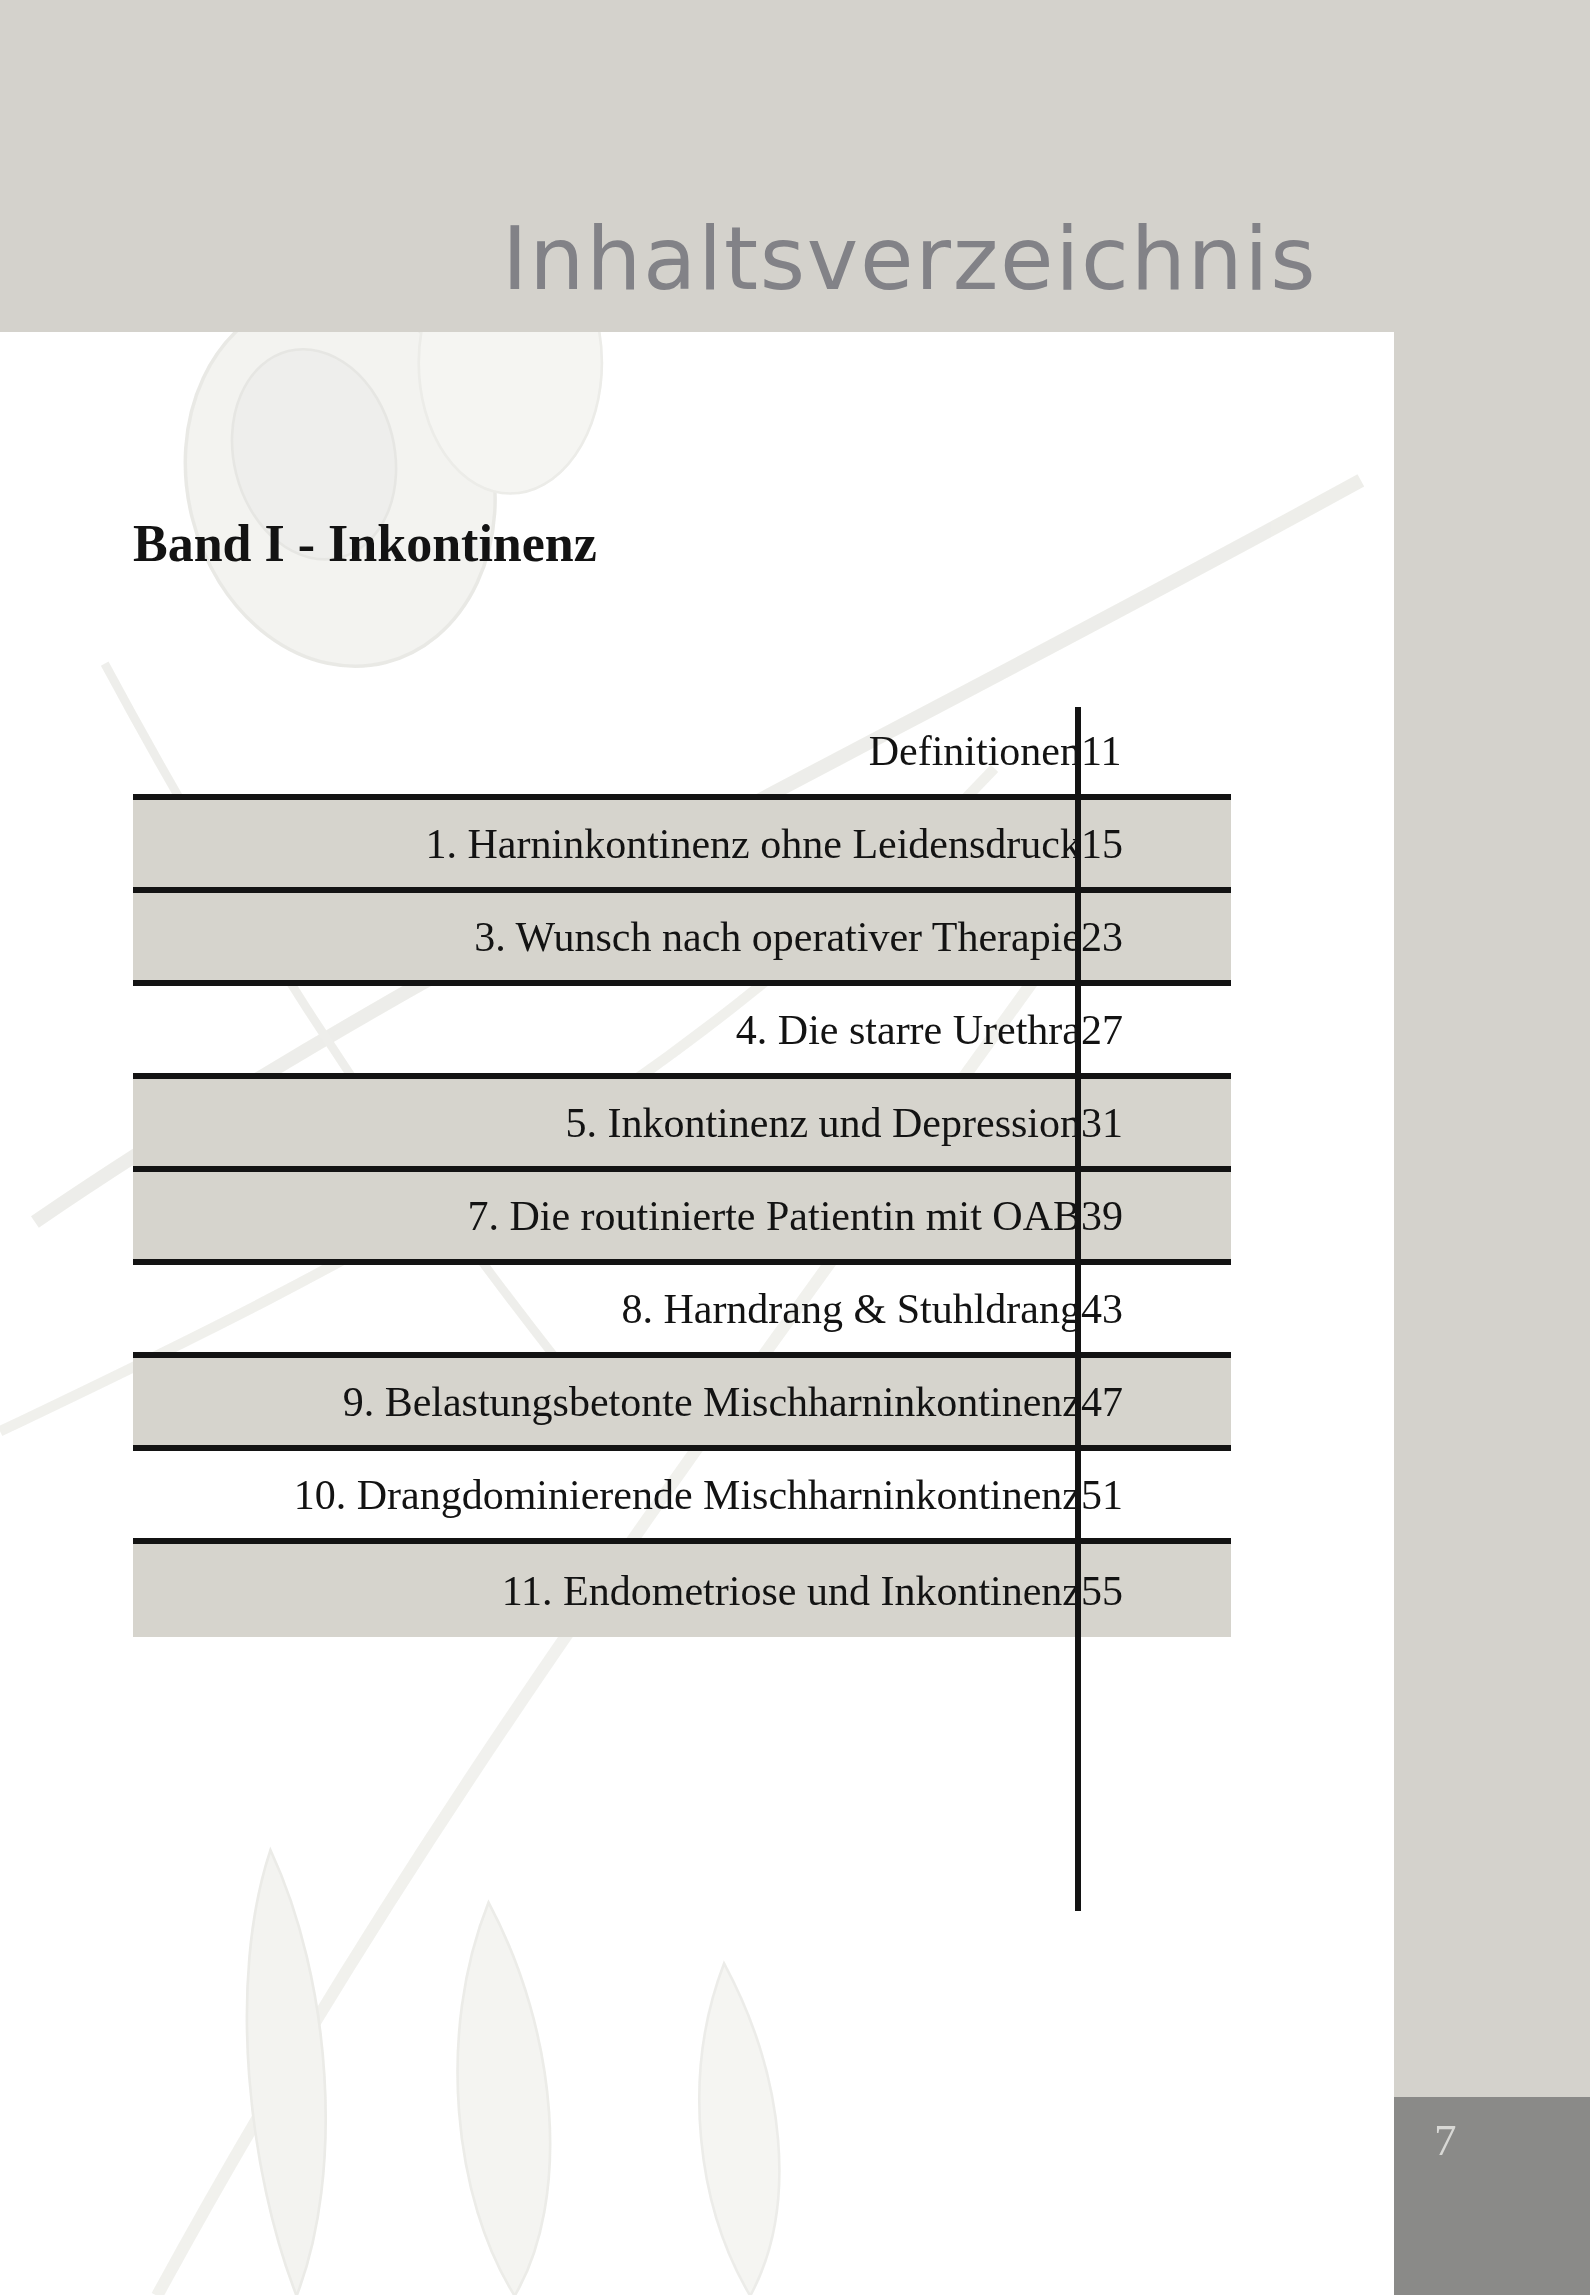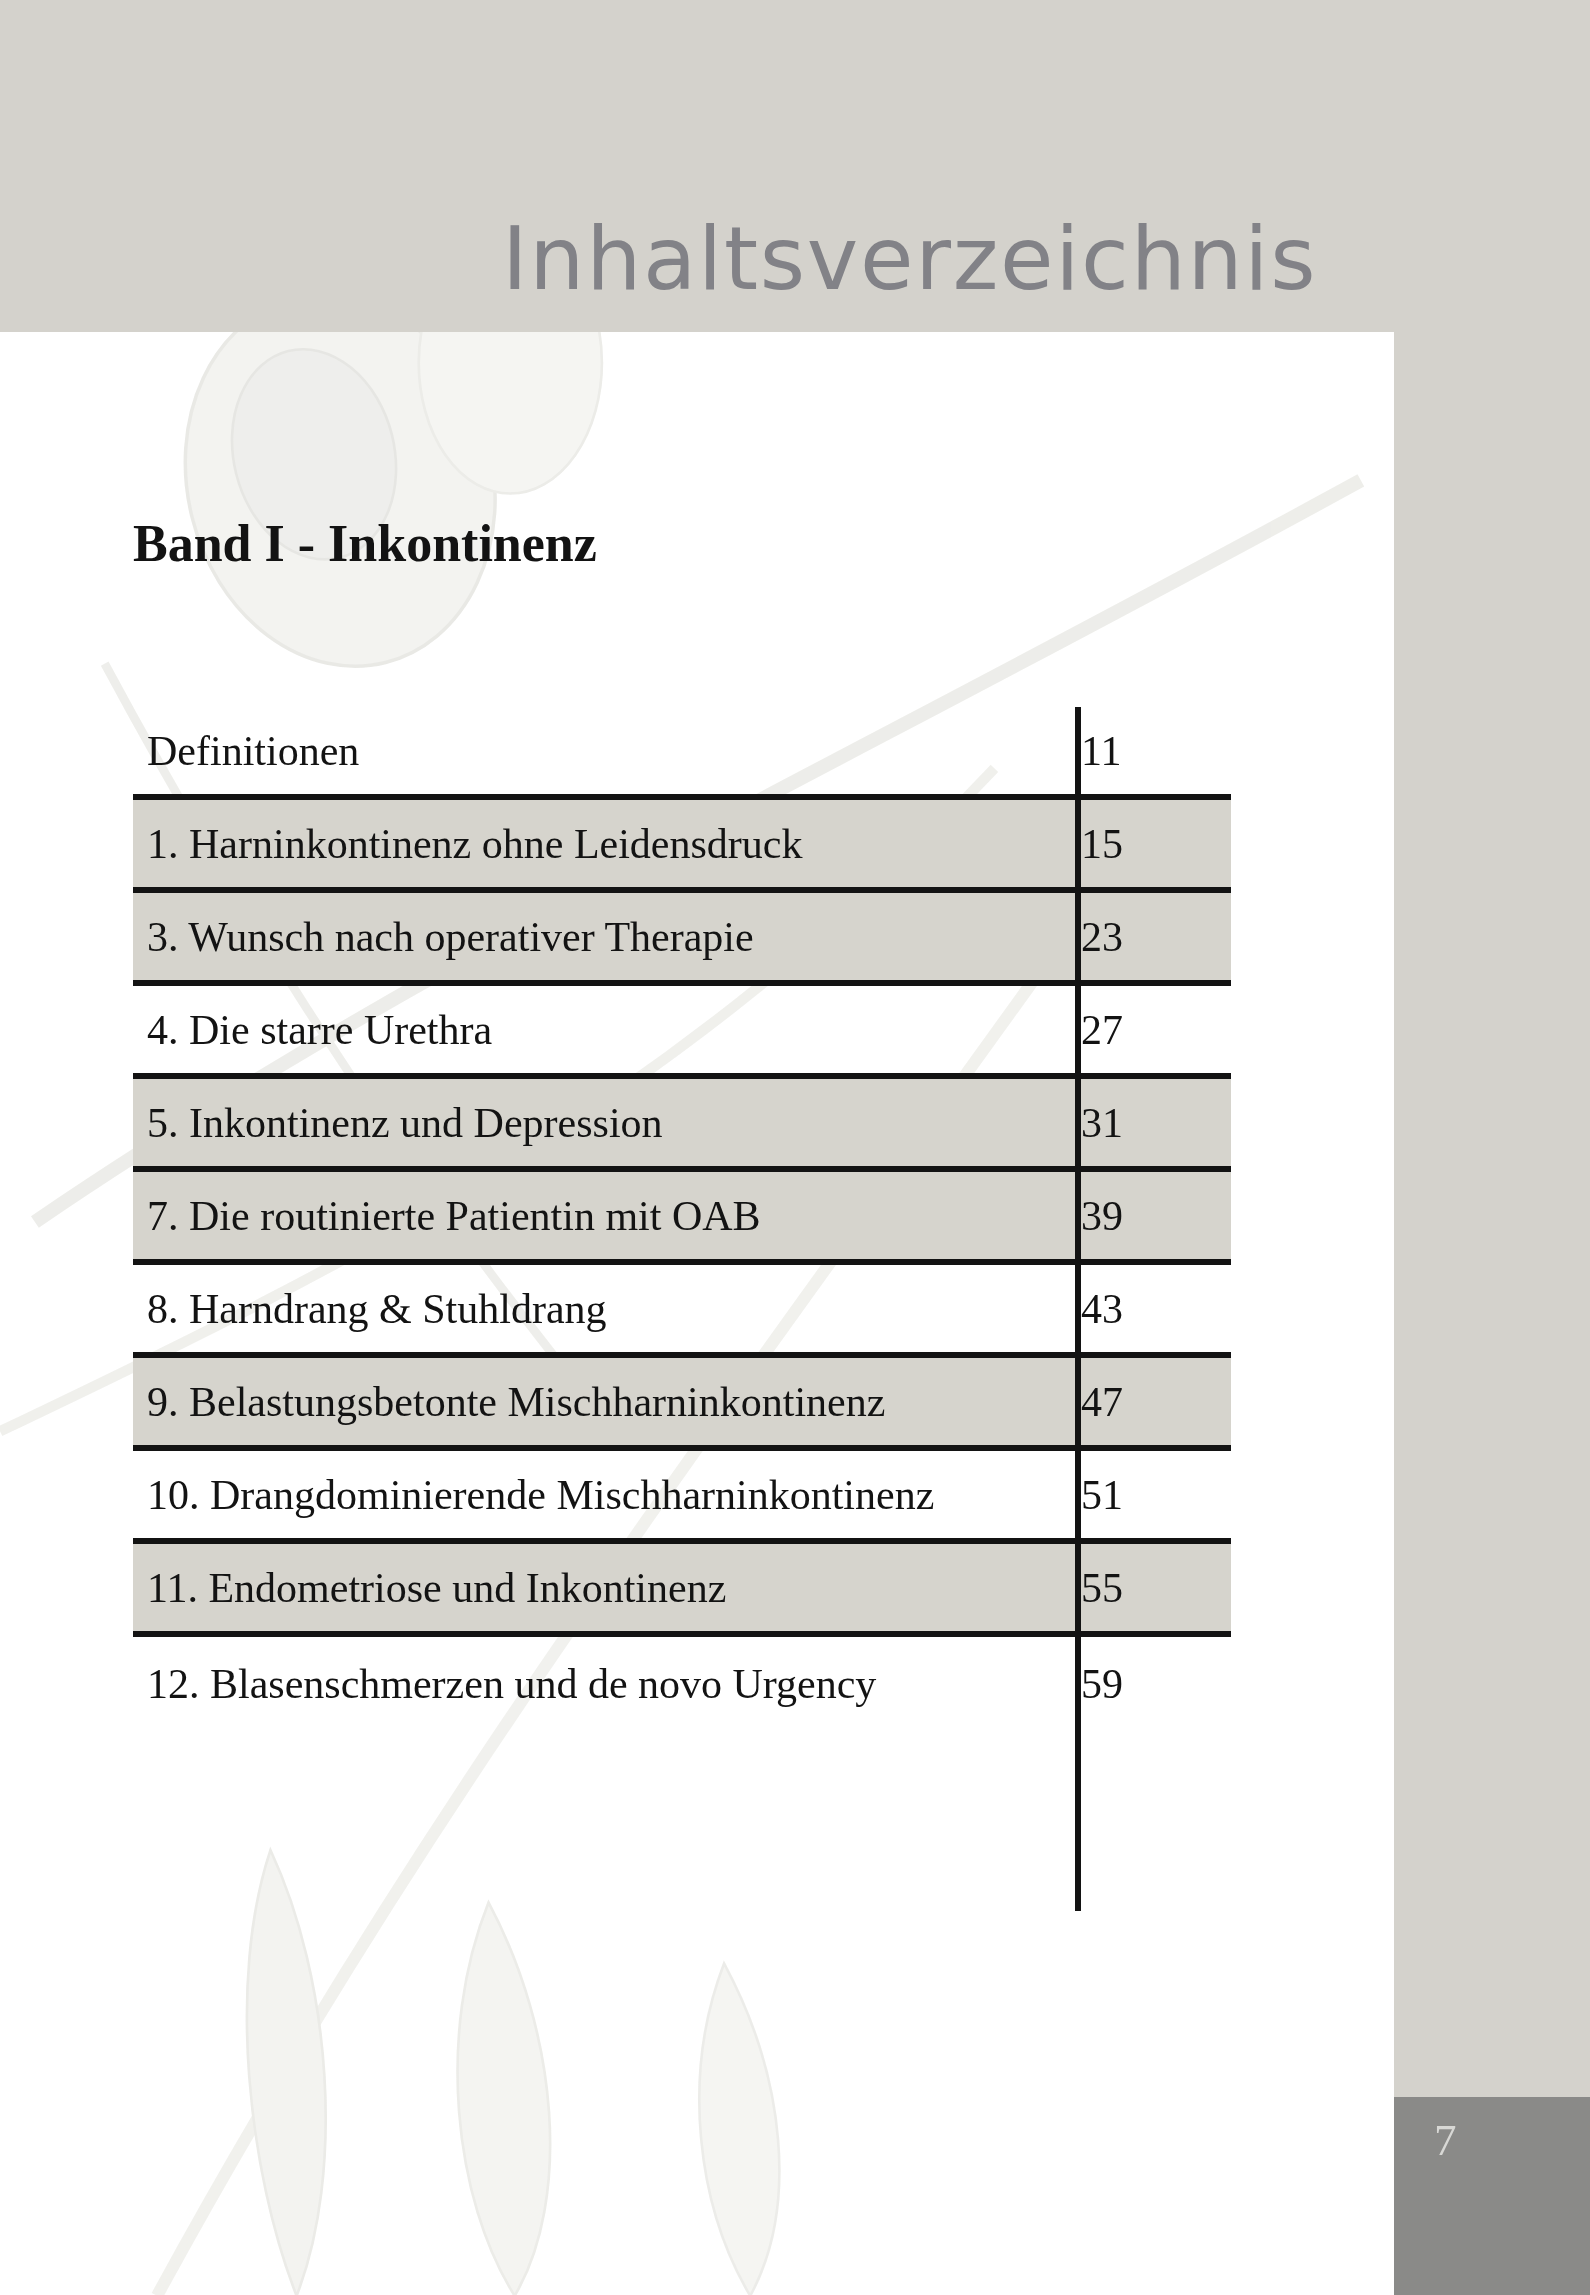--- a/index.html
+++ b/index.html
@@ -68,20 +68,21 @@
     border-bottom:6.1px solid var(--ink);
   }
   .toc-row:first-of-type{border-top:none;}
   .toc-row:last-of-type{border-bottom:none;}
   .toc-row.shaded{background:var(--row-gray);}
   .toc-title{
     flex:1;
     padding-left:14px;
     font-size:42px;color:var(--ink);
     white-space:nowrap;
+    text-align:right;
   }
   .toc-page{
     width:150px;
     text-align:left;
     font-size:42px;color:var(--ink);
   }
   .vline{
     position:absolute;left:942px;top:0;width:6.1px;height:1204px;
     background:var(--ink);
   }
@@ -147,22 +148,18 @@
     <div class="toc-page">47</div>
   </div>
     <div class="toc-row">
     <div class="toc-title">10. Drangdominierende Mischharninkontinenz</div>
     <div class="toc-page">51</div>
   </div>
     <div class="toc-row shaded">
     <div class="toc-title">11. Endometriose und Inkontinenz</div>
     <div class="toc-page">55</div>
   </div>
-    <div class="toc-row">
-    <div class="toc-title">12. Blasenschmerzen und de novo Urgency</div>
-    <div class="toc-page">59</div>
-  </div>
   </div>
 
 <div class="pagebox">
   <span>7</span>
 </div>
 
 
 </body></html>

